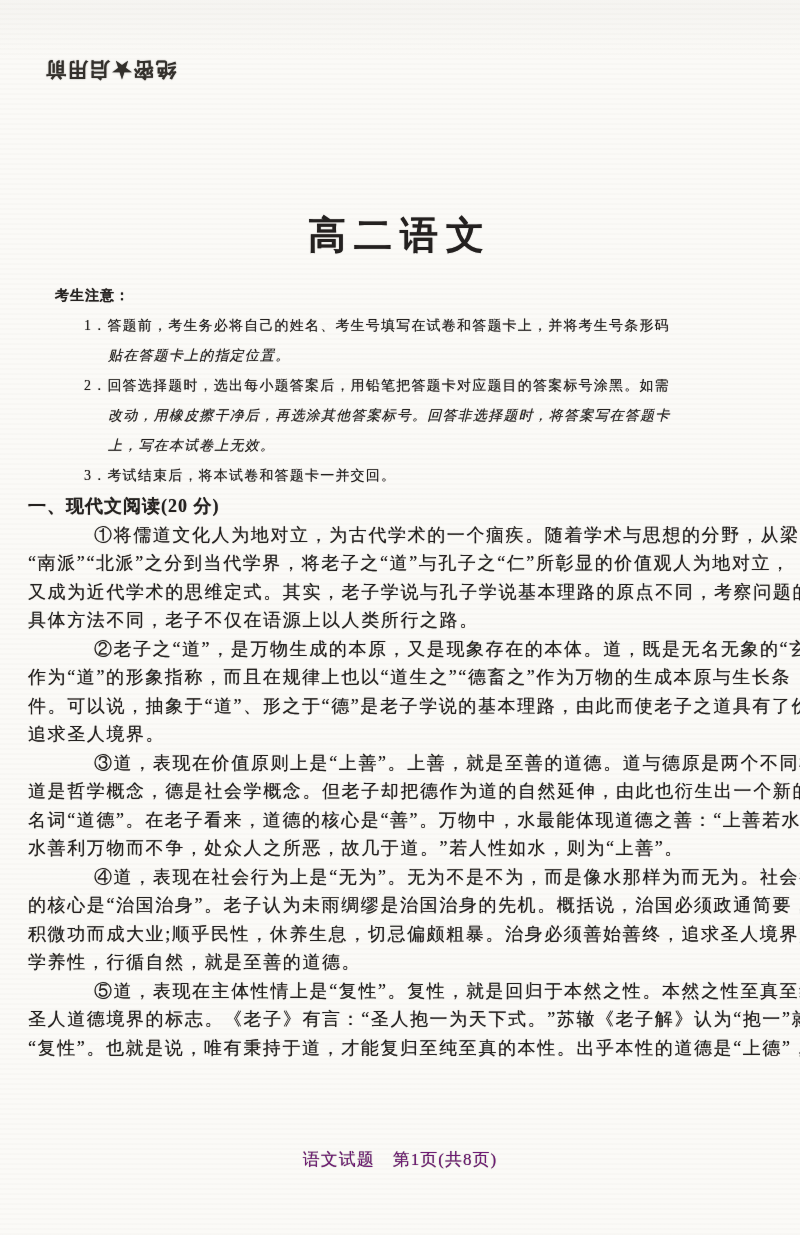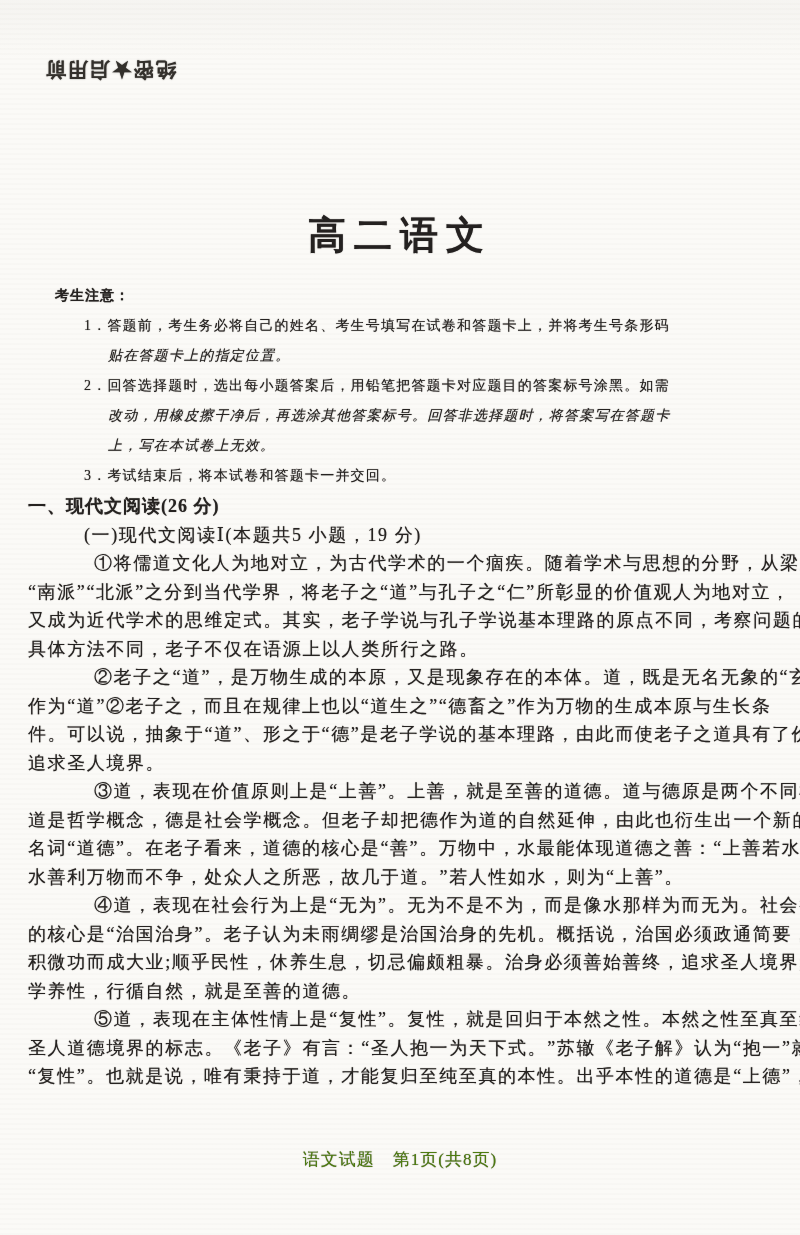--- a/index.html
+++ b/index.html
@@ -43,21 +43,21 @@
 
   .reading{ position:absolute; top:492px; left:28px; width:772px; font-size:18px; }
   .reading .line{ white-space:nowrap; line-height:28.5px; letter-spacing:1.6px; }
   .reading .h{ font-weight:bold; letter-spacing:1px; }
   .reading .s{ padding-left:56px; }
   .reading .first{ padding-left:66px; }
 
   .footer{
     position:absolute; top:1148px; left:0; width:800px;
     text-align:center; font-size:17px; letter-spacing:1px;
-    color:#4d7c0f;
+    color:#701a75;
   }
 </style>
 </head>
 <body>
 
 <div class="stamp ink">绝密★启用前</div>
 
 <h1 class="title ink">高二语文</h1>
 
 <div class="notice">
@@ -66,28 +66,27 @@
       <div class="line ink num">1．答题前，考生务必将自己的姓名、考生号填写在试卷和答题卡上，并将考生号条形码</div>
       <div class="line ink cont">贴在答题卡上的指定位置。</div>
       <div class="line ink num">2．回答选择题时，选出每小题答案后，用铅笔把答题卡对应题目的答案标号涂黑。如需</div>
       <div class="line ink cont">改动，用橡皮擦干净后，再选涂其他答案标号。回答非选择题时，将答案写在答题卡</div>
       <div class="line ink cont">上，写在本试卷上无效。</div>
       <div class="line ink num">3．考试结束后，将本试卷和答题卡一并交回。</div>
     </div>
 </div>
 
 <div class="reading">
-    <div class="line ink h">一、现代文阅读(26 分)</div>
-    <div class="line ink s">(一)现代文阅读Ⅰ(本题共5 小题，19 分)</div>
+    <div class="line ink h">一、现代文阅读(20 分)</div>
     <div class="line ink first">①将儒道文化人为地对立，为古代学术的一个痼疾。随着学术与思想的分野，从梁启超</div>
     <div class="line ink">“南派”“北派”之分到当代学界，将老子之“道”与孔子之“仁”所彰显的价值观人为地对立，</div>
     <div class="line ink">又成为近代学术的思维定式。其实，老子学说与孔子学说基本理路的原点不同，考察问题的</div>
     <div class="line ink">具体方法不同，老子不仅在语源上以人类所行之路。</div>
     <div class="line ink first">②老子之“道”，是万物生成的本原，又是现象存在的本体。道，既是无名无象的“玄之又</div>
-    <div class="line ink">作为“道”②老子之，而且在规律上也以“道生之”“德畜之”作为万物的生成本原与生长条</div>
+    <div class="line ink">作为“道”的形象指称，而且在规律上也以“道生之”“德畜之”作为万物的生成本原与生长条</div>
     <div class="line ink">件。可以说，抽象于“道”、形之于“德”是老子学说的基本理路，由此而使老子之道具有了价</div>
     <div class="line ink">追求圣人境界。</div>
     <div class="line ink first">③道，表现在价值原则上是“上善”。上善，就是至善的道德。道与德原是两个不同概念，</div>
     <div class="line ink">道是哲学概念，德是社会学概念。但老子却把德作为道的自然延伸，由此也衍生出一个新的</div>
     <div class="line ink">名词“道德”。在老子看来，道德的核心是“善”。万物中，水最能体现道德之善：“上善若水，</div>
     <div class="line ink">水善利万物而不争，处众人之所恶，故几于道。”若人性如水，则为“上善”。</div>
     <div class="line ink first">④道，表现在社会行为上是“无为”。无为不是不为，而是像水那样为而无为。社会行为</div>
     <div class="line ink">的核心是“治国治身”。老子认为未雨绸缪是治国治身的先机。概括说，治国必须政通简要，</div>
     <div class="line ink">积微功而成大业;顺乎民性，休养生息，切忌偏颇粗暴。治身必须善始善终，追求圣人境界;治</div>
     <div class="line ink">学养性，行循自然，就是至善的道德。</div>

